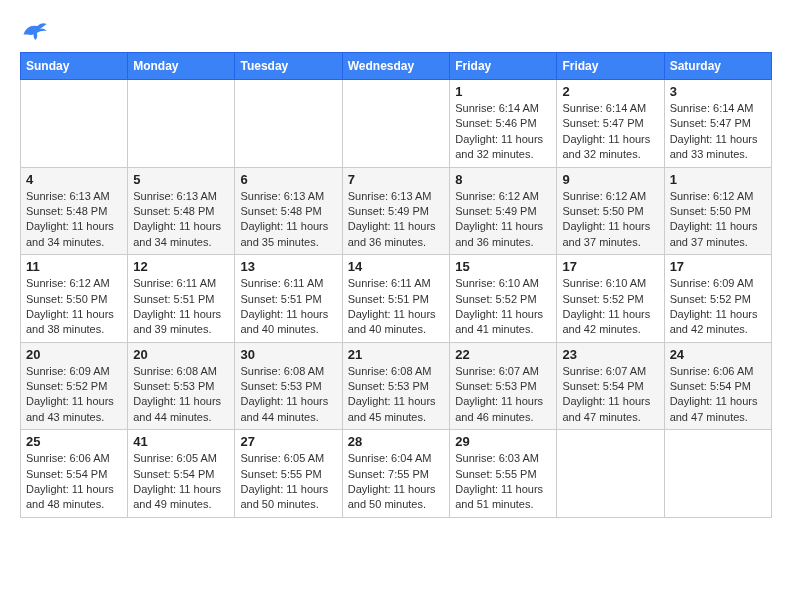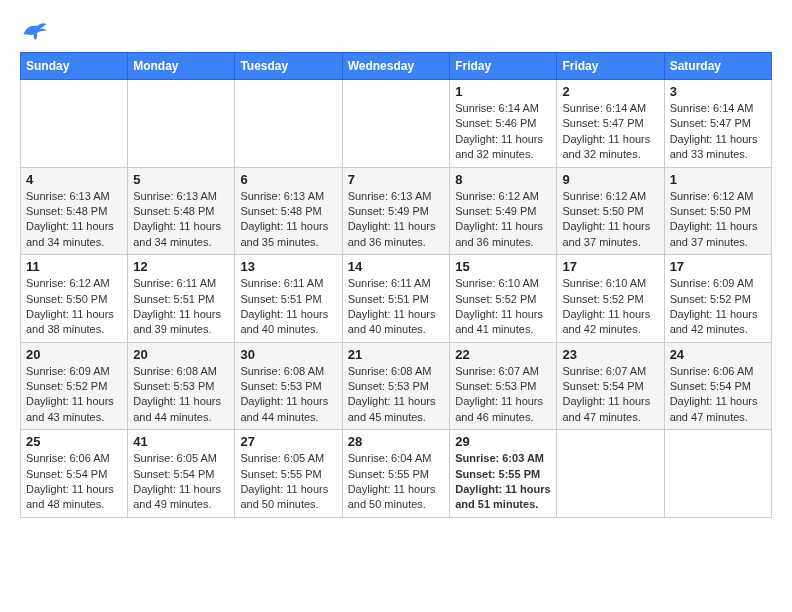--- a/index.html
+++ b/index.html
@@ -291,26 +291,26 @@
         </td>
         <td>
           <div class="day-num">27</div>
           <div class="cell-info" style="white-space: pre-line;">Sunrise: 6:05 AM
 Sunset: 5:55 PM
 Daylight: 11 hours and 50 minutes.</div>
         </td>
         <td>
           <div class="day-num">28</div>
           <div class="cell-info" style="white-space: pre-line;">Sunrise: 6:04 AM
-Sunset: 5:55 PM
+Sunset: 7:55 PM
 Daylight: 11 hours and 50 minutes.</div>
         </td>
         <td>
           <div class="day-num">29</div>
-          <div class="cell-info" style="white-space: pre-line; font-weight: bold;">Sunrise: 6:03 AM
+          <div class="cell-info" style="white-space: pre-line;">Sunrise: 6:03 AM
 Sunset: 5:55 PM
 Daylight: 11 hours and 51 minutes.</div>
         </td>
         <td class="empty-cell"></td>
         <td class="empty-cell"></td>
       </tr>
     </tbody>
 </table>
 
 </body></html>

